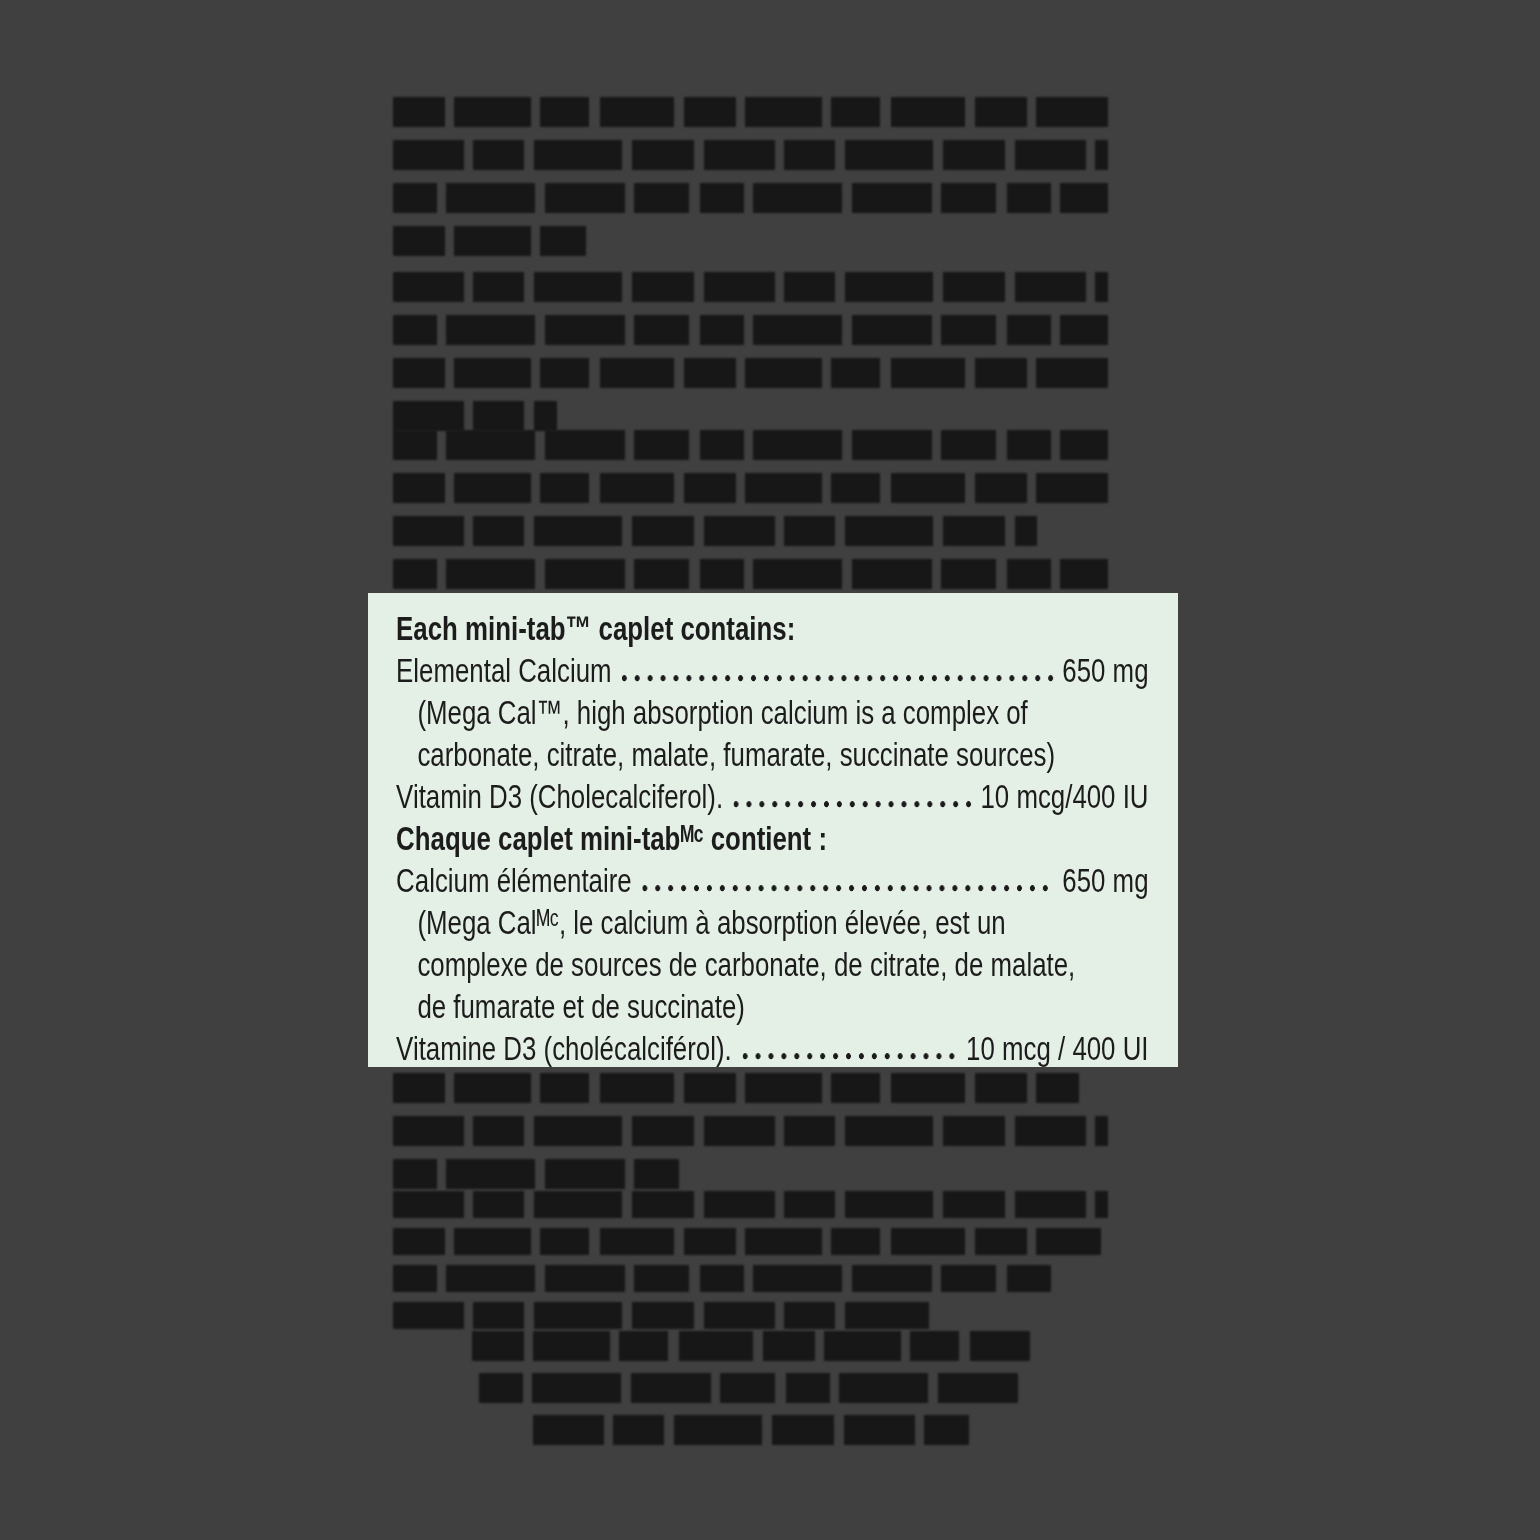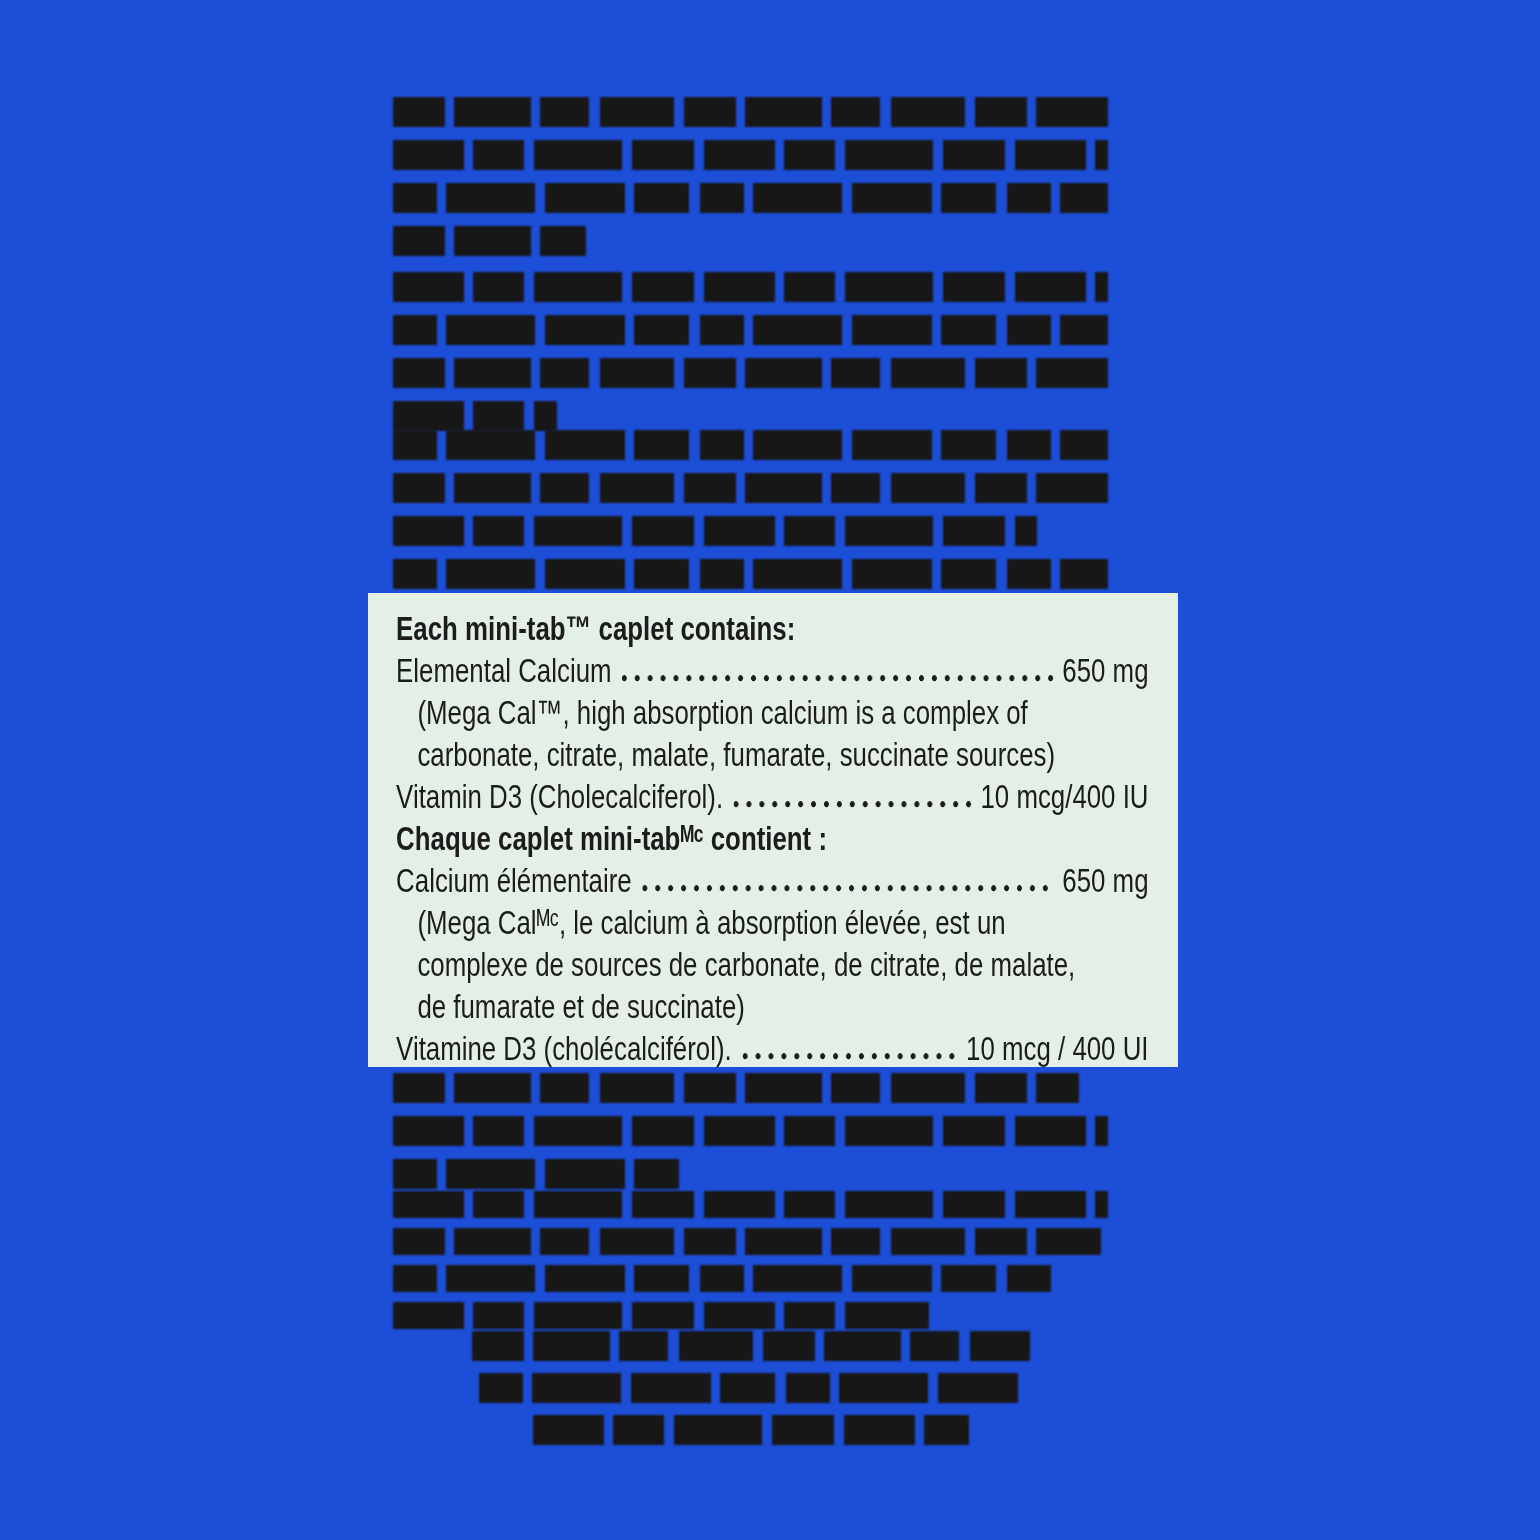--- a/index.html
+++ b/index.html
@@ -1,20 +1,20 @@
 <!DOCTYPE html>
 <html><head>
 <meta charset="utf-8">
 <style>
   html,body{margin:0;padding:0;background:#ffffff;}
   body{
     width:1540px;height:1540px;position:relative;overflow:hidden;
     font-family:"Liberation Sans","DejaVu Sans",sans-serif;
   }
-  .canvas{position:absolute;left:0;top:0;width:1540px;height:1540px;background:#1d4ed8;}
+  .canvas{position:absolute;left:0;top:0;width:1540px;height:1540px;background:#404040;}
 
   
   .blk{position:absolute;left:393px;width:715px;}
   .bl{height:30px;margin-bottom:13px;filter:blur(1.3px);border-radius:1px;}
   .bl:last-child{margin-bottom:0;}
   .tight .bl{height:27px;margin-bottom:10px;}
   .b1{background:repeating-linear-gradient(90deg,#171717 0 52px,transparent 52px 61px,#171717 61px 138px,transparent 138px 147px,#171717 147px 196px,transparent 196px 207px,#171717 207px 281px,transparent 281px 291px);}
   .b2{background:repeating-linear-gradient(90deg,#171717 0 71px,transparent 71px 80px,#171717 80px 131px,transparent 131px 141px,#171717 141px 229px,transparent 229px 239px,#171717 239px 301px,transparent 301px 311px);}
   .b3{background:repeating-linear-gradient(90deg,#171717 0 44px,transparent 44px 53px,#171717 53px 142px,transparent 142px 152px,#171717 152px 232px,transparent 232px 241px,#171717 241px 296px,transparent 296px 307px);}
   .center-blk .bl{margin-left:auto;margin-right:auto;margin-bottom:12px;}

